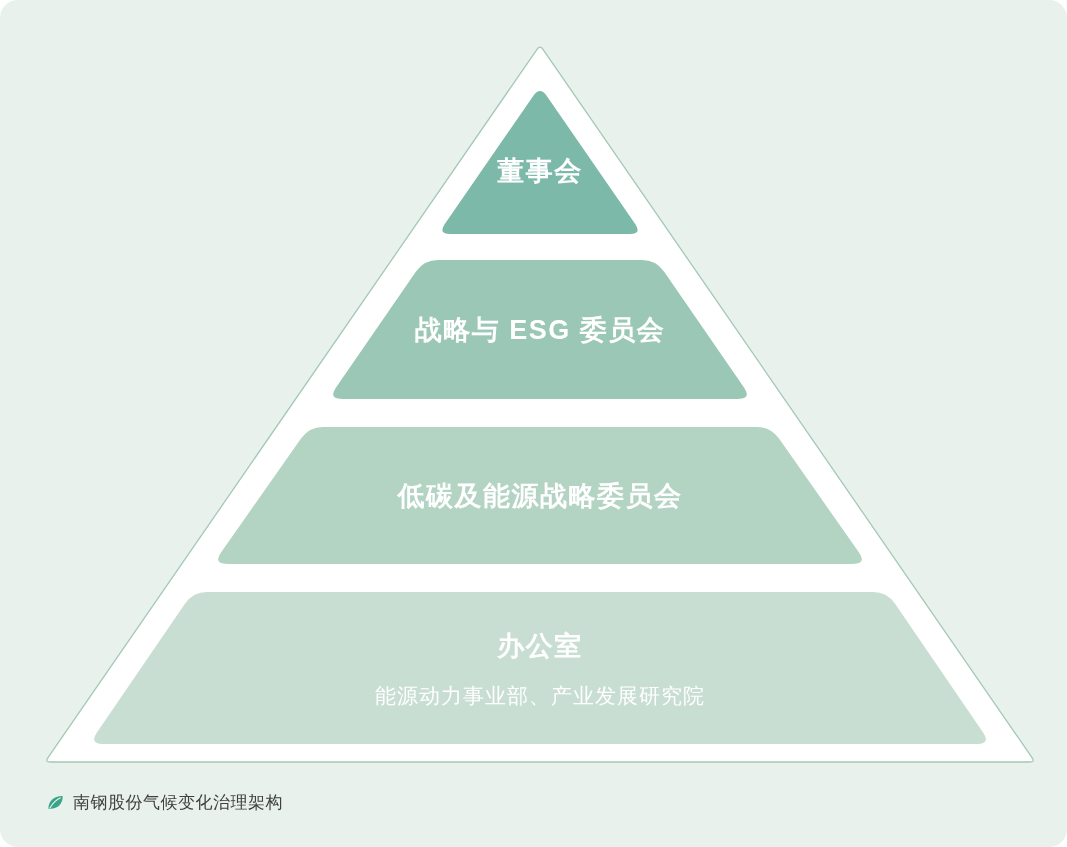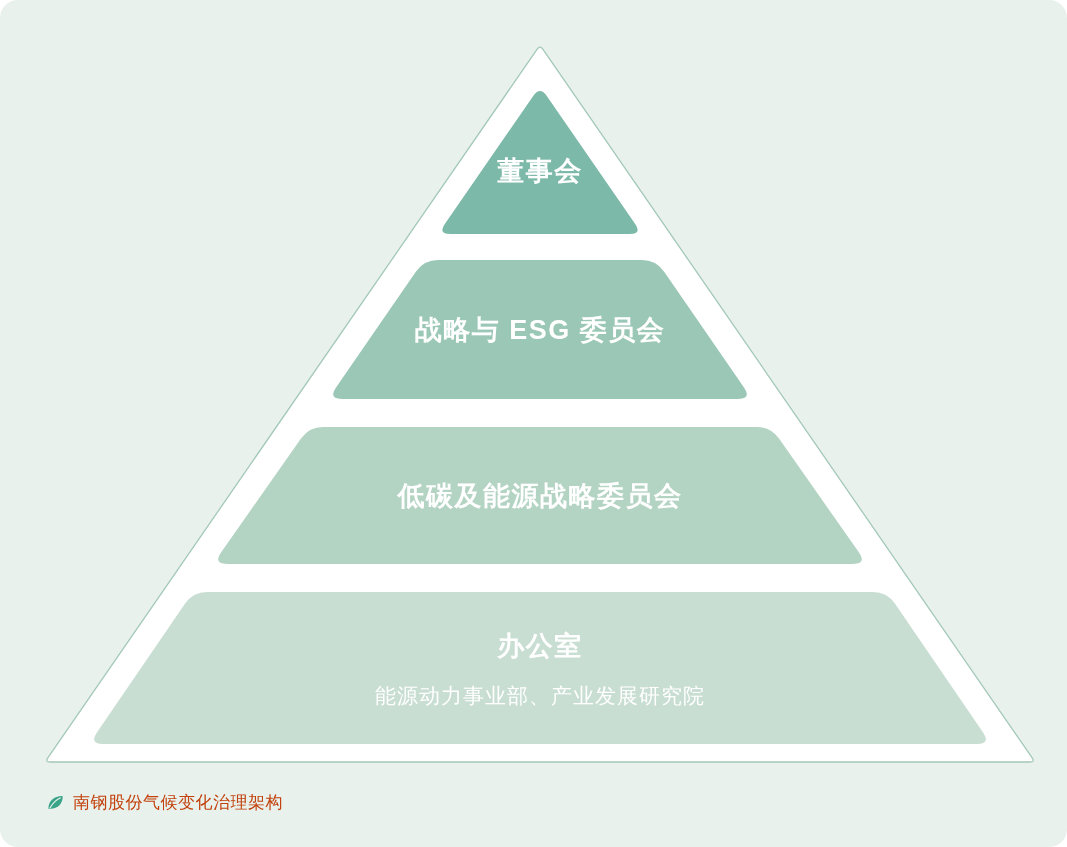--- a/index.html
+++ b/index.html
@@ -26,21 +26,21 @@
     letter-spacing:1px;
     text-anchor:middle;
   }
   .caption{
     position:absolute;
     left:46px;
     top:791px;
     display:flex;
     align-items:center;
     gap:8px;
-    color:#c2410c;
+    color:#404040;
     font-size:17px;
     letter-spacing:0.5px;
   }
   .caption .leaf{flex:0 0 auto;display:block;}
 </style>
 </head>
 <body>
 
 <div class="card">
 

